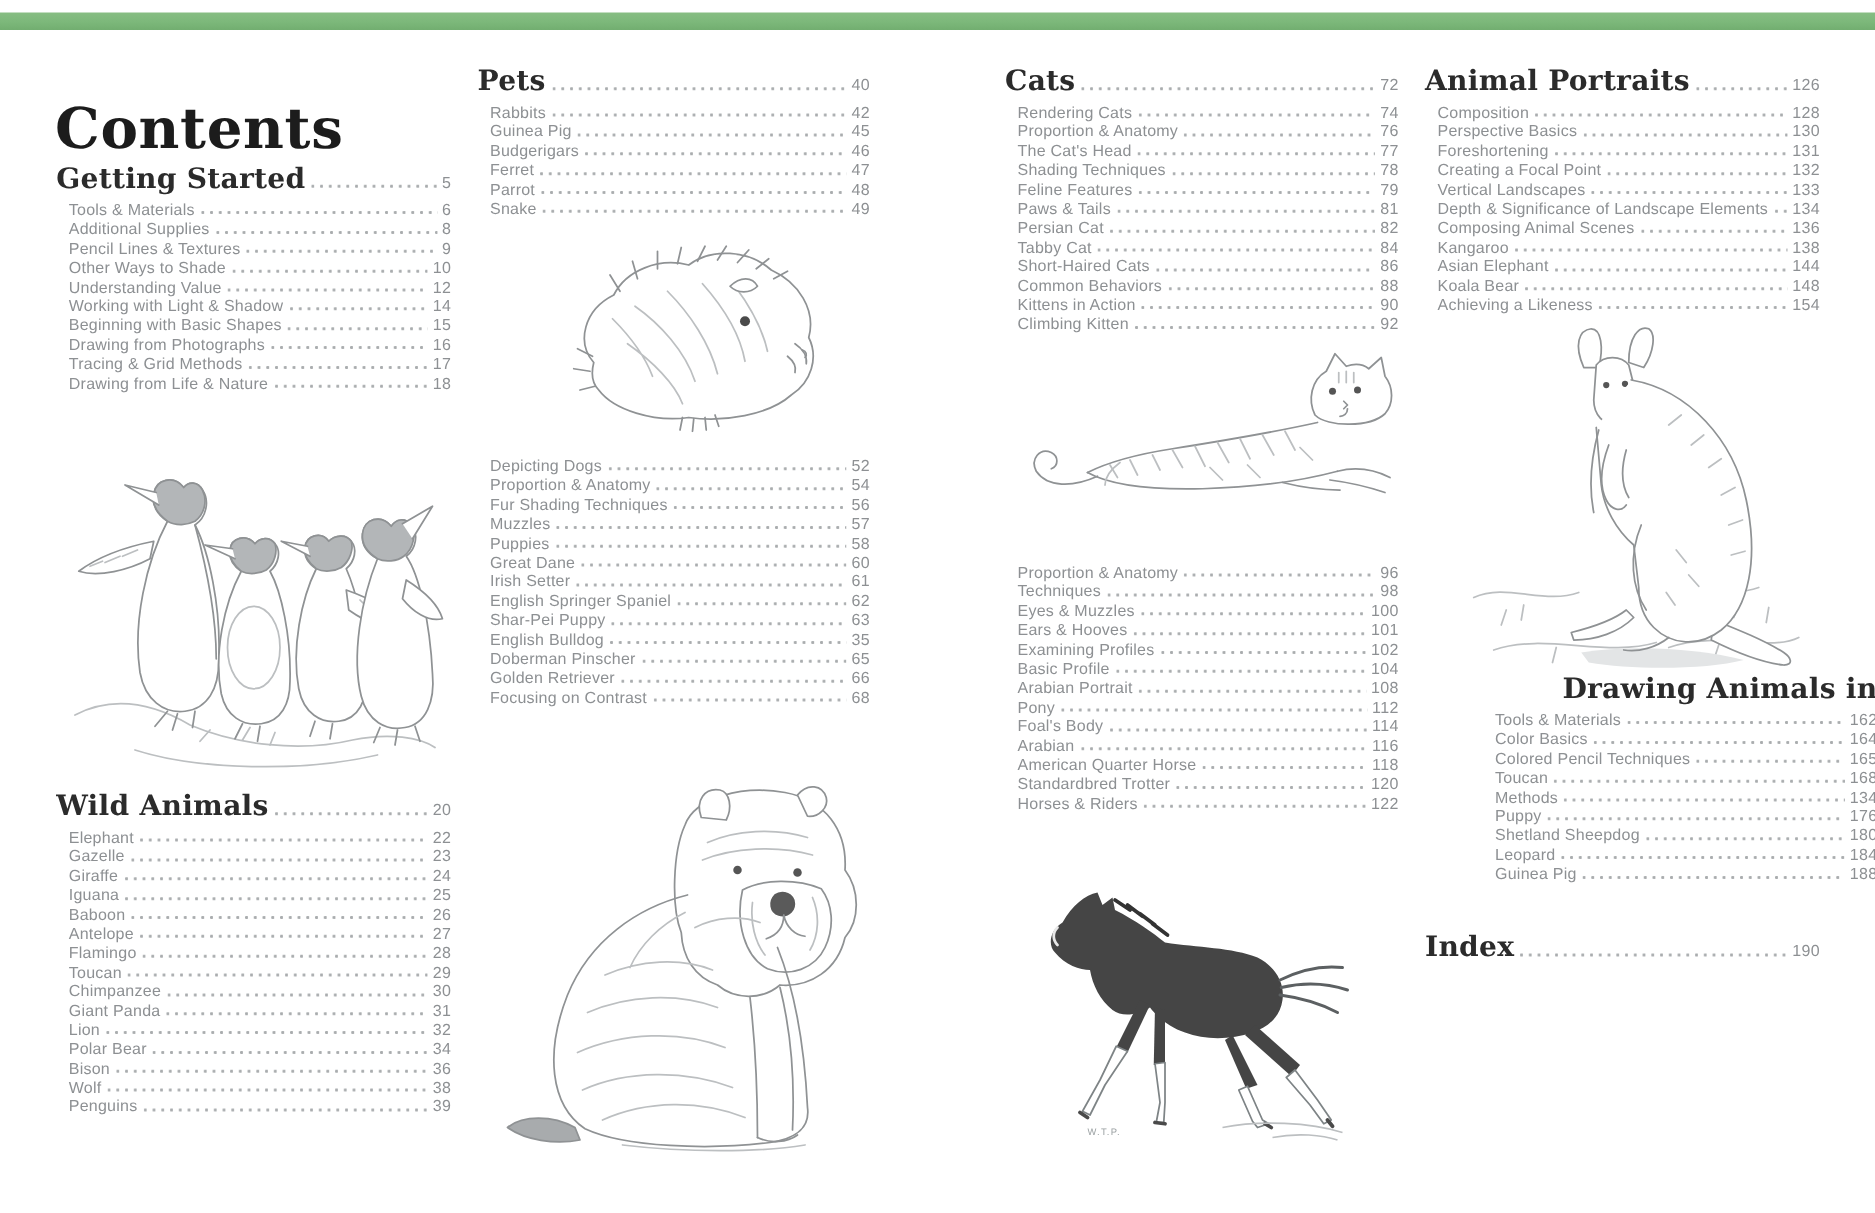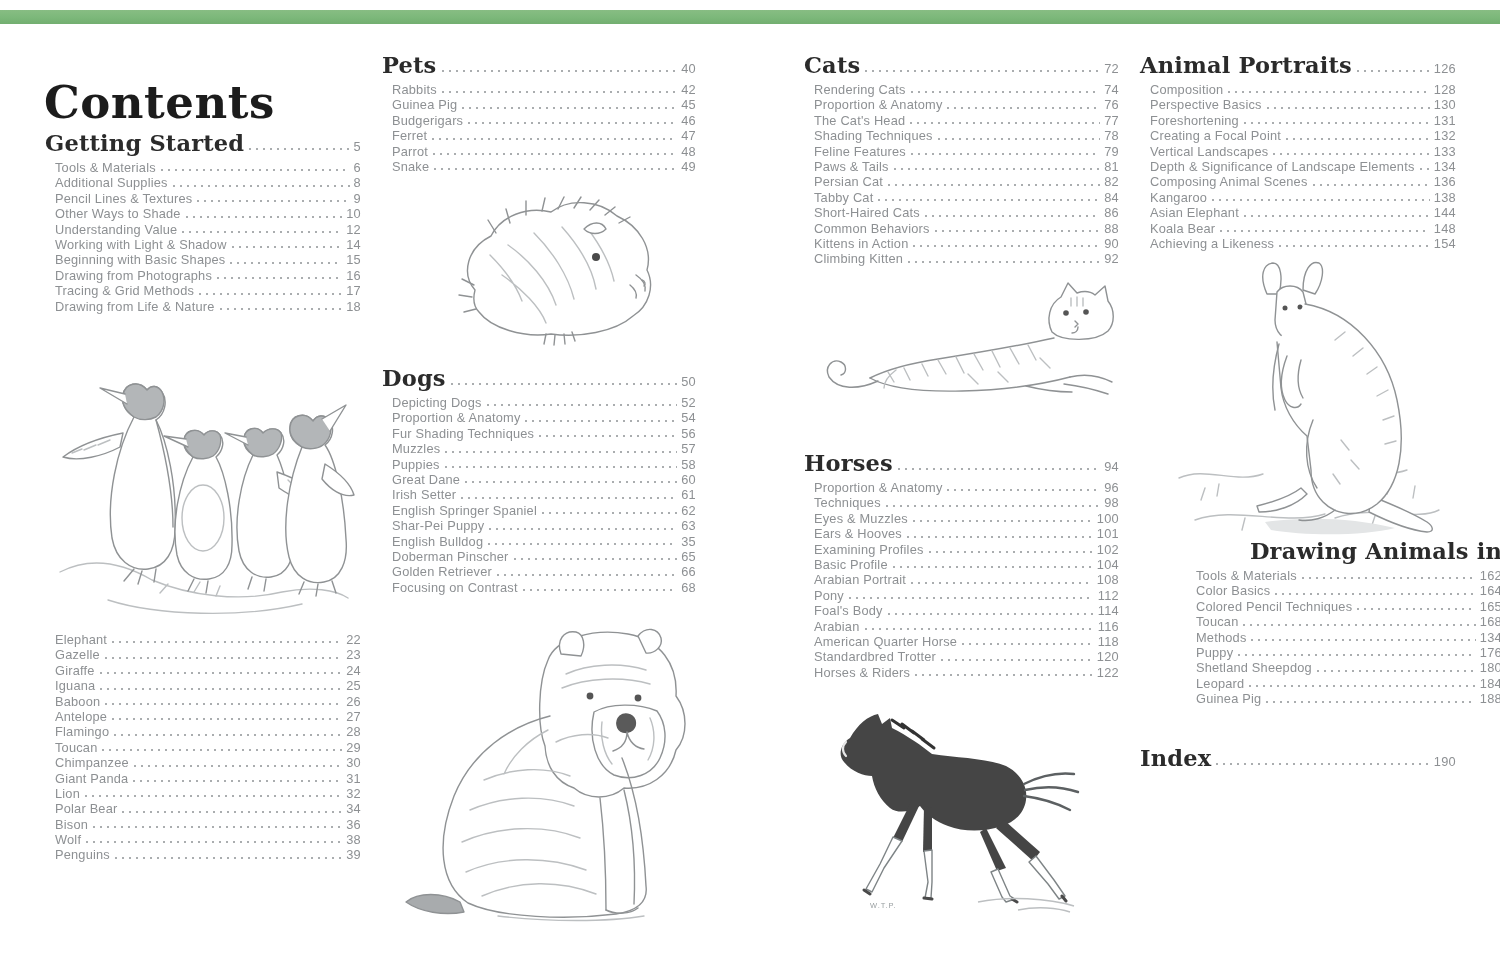--- a/index.html
+++ b/index.html
@@ -111,20 +111,27 @@
       <span class="dots"></span>
       <span class="page-num">17</span>
     </div>
     <div class="row">
       <span class="label">Drawing from Life &amp; Nature</span>
       <span class="dots"></span>
       <span class="page-num">18</span>
     </div>
   </section>
 <section class="toc-section" style="left:45px;top:632px;width:316px;">
+    <div class="sec-head">
+      <div class="sec-head-line">
+        <div class="sec-title">Wild Animals</div>
+        <span class="dots head-dots"></span>
+        <span class="page-num">20</span>
+      </div>
+    </div>
     <div class="row">
       <span class="label">Elephant</span>
       <span class="dots"></span>
       <span class="page-num">22</span>
     </div>
     <div class="row">
       <span class="label">Gazelle</span>
       <span class="dots"></span>
       <span class="page-num">23</span>
     </div>
@@ -228,27 +235,20 @@
       <span class="dots"></span>
       <span class="page-num">48</span>
     </div>
     <div class="row">
       <span class="label">Snake</span>
       <span class="dots"></span>
       <span class="page-num">49</span>
     </div>
   </section>
 <section class="toc-section" style="left:382px;top:365px;width:314px;">
-    <div class="sec-head">
-      <div class="sec-head-line">
-        <div class="sec-title">Dogs</div>
-        <span class="dots head-dots"></span>
-        <span class="page-num">50</span>
-      </div>
-    </div>
     <div class="row">
       <span class="label">Depicting Dogs</span>
       <span class="dots"></span>
       <span class="page-num">52</span>
     </div>
     <div class="row">
       <span class="label">Proportion &amp; Anatomy</span>
       <span class="dots"></span>
       <span class="page-num">54</span>
     </div>
@@ -372,27 +372,20 @@
       <span class="dots"></span>
       <span class="page-num">90</span>
     </div>
     <div class="row">
       <span class="label">Climbing Kitten</span>
       <span class="dots"></span>
       <span class="page-num">92</span>
     </div>
   </section>
 <section class="toc-section" style="left:804px;top:450px;width:315px;">
-    <div class="sec-head">
-      <div class="sec-head-line">
-        <div class="sec-title">Horses</div>
-        <span class="dots head-dots"></span>
-        <span class="page-num">94</span>
-      </div>
-    </div>
     <div class="row">
       <span class="label">Proportion &amp; Anatomy</span>
       <span class="dots"></span>
       <span class="page-num">96</span>
     </div>
     <div class="row">
       <span class="label">Techniques</span>
       <span class="dots"></span>
       <span class="page-num">98</span>
     </div>

